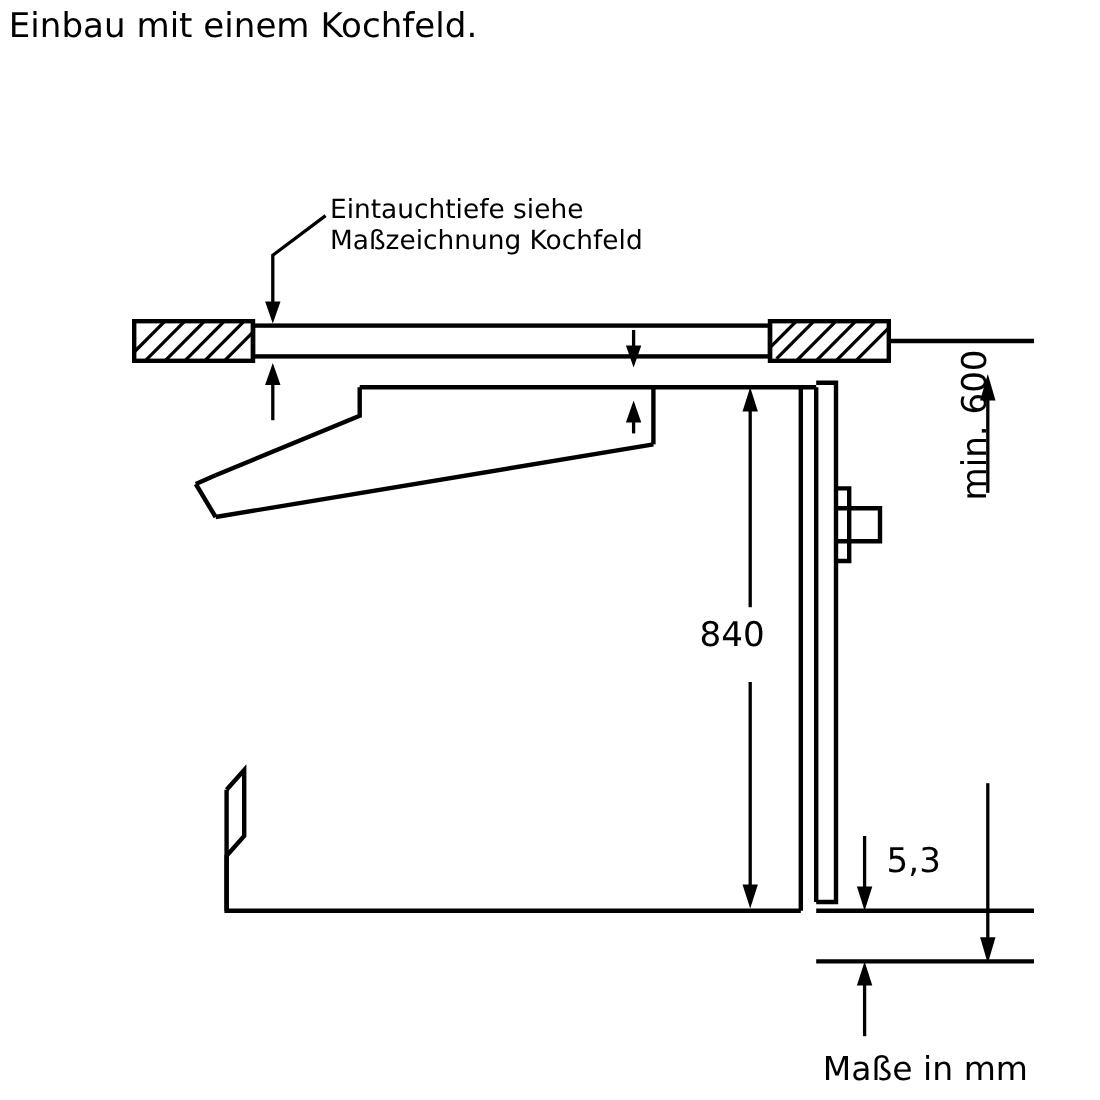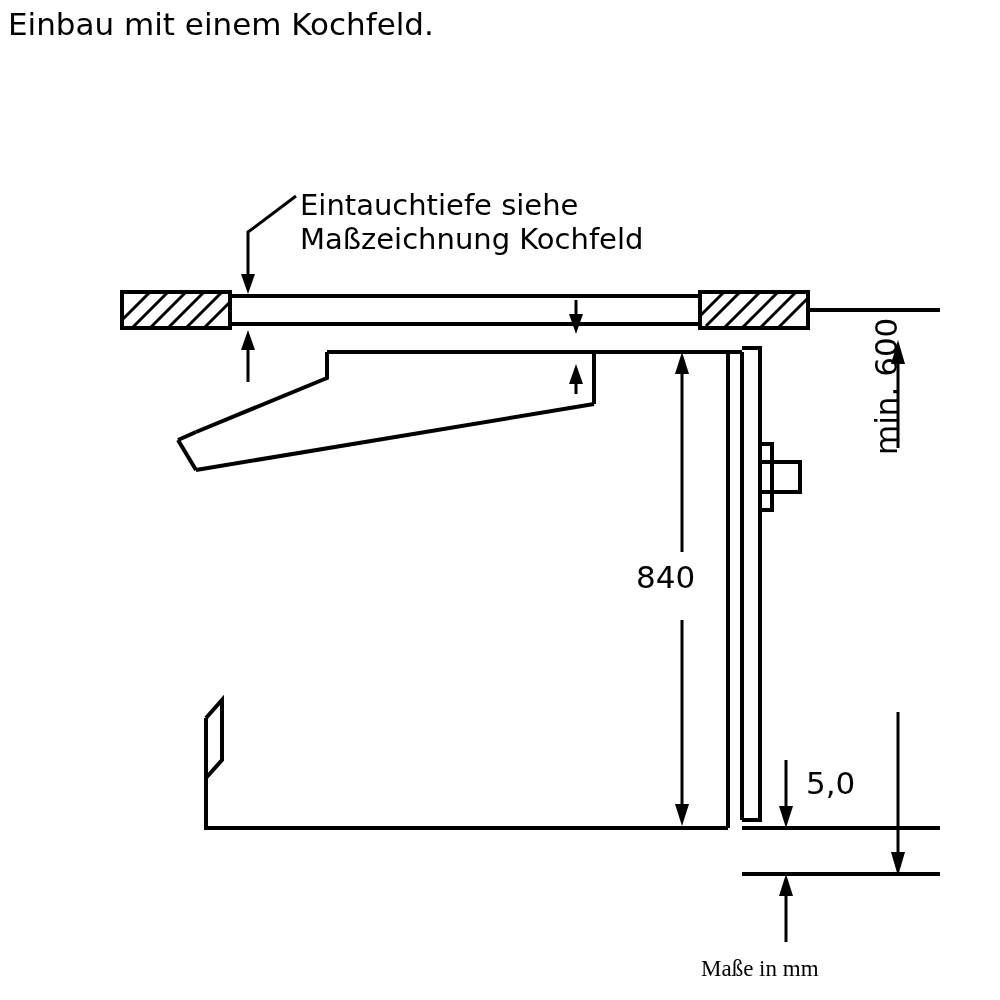--- a/index.html
+++ b/index.html
@@ -29,22 +29,22 @@
     font-family: "DejaVu Sans", sans-serif;
     line-height: 1.18;
   }
   #title-text {
     left: 8px;
     top: 6px;
     font-size: 31px;
   }
   #note-hob-text {
     left: 300px;
-    top: 188px;
-    font-size: 29px;
+    top: 176px;
+    font-size: 24px;
   }
   #clearance-text {
     left: 12px;
     top: 485px;
     font-size: 29px;
   }
   #dim-570-text {
     left: 636px;
     top: 559px;
     font-size: 31px;
@@ -55,24 +55,23 @@
     font-size: 31px;
   }
   #dim-min600-text {
     left: 868px;
     top: 455px;
     font-size: 31px;
     transform-origin: left top;
     transform: rotate(-90deg);
   }
   #units-text {
-    left: 701px;
+    left: 748px;
     top: 955px;
-    font-size: 23px;
-    font-family: Liberation Serif, serif;
+    font-size: 30px;
   }
   svg { display: block; }
 </style>
 </head>
 <body>
 
 <div id="diagram-root">
 
   <svg width="1000" height="1000" viewBox="0 0 1000 1000">
 
@@ -180,19 +179,19 @@
   </svg>
 
   <div class="txt" id="title-text">Einbau mit einem Kochfeld.</div>
 
   <div class="txt" id="note-hob-text">Eintauchtiefe siehe
 Maßzeichnung Kochfeld</div>
 
 
   <div class="txt" id="dim-570-text">840</div>
 
-  <div class="txt" id="dim-75-text">5,0</div>
+  <div class="txt" id="dim-75-text">5,3</div>
 
   <div class="txt" id="dim-min600-text">min. 600</div>
 
   <div class="txt" id="units-text">Maße in mm</div>
 
 </div>
 
 </body></html>

